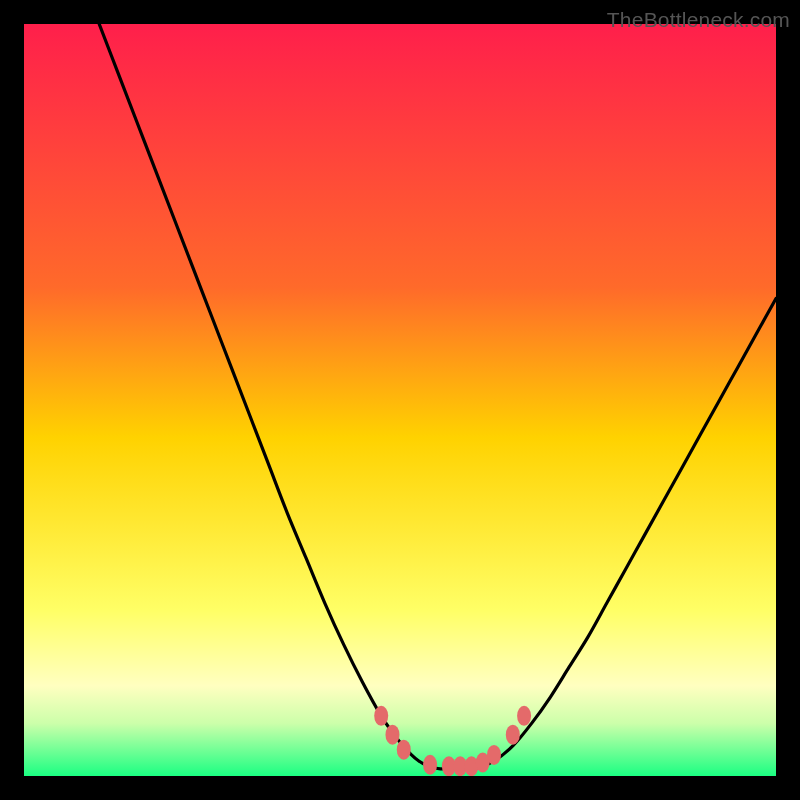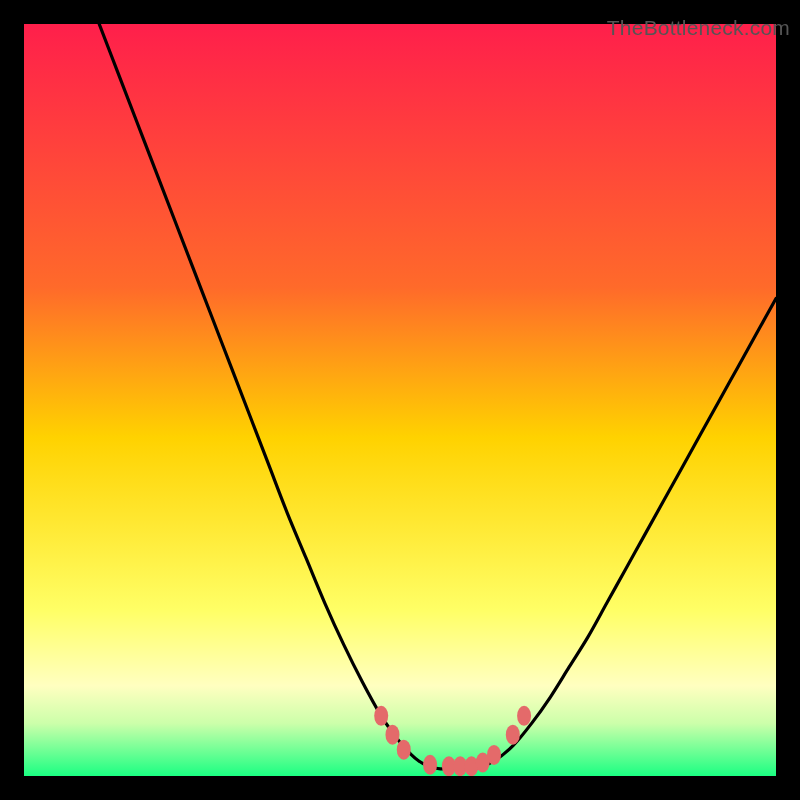--- a/index.html
+++ b/index.html
@@ -21,21 +21,21 @@
   }
   .plot {
     position: absolute;
     left: 0;
     top: 0;
     width: 752px;
     height: 752px;
   }
   .watermark {
     position: absolute;
-    top: 16px;
+    top: 8px;
     right: 10px;
     color: #555;
     font-size: 21px;
     font-weight: 500;
     letter-spacing: 0.2px;
   }
   svg { display: block; }
 </style>
 </head>
 <body>

